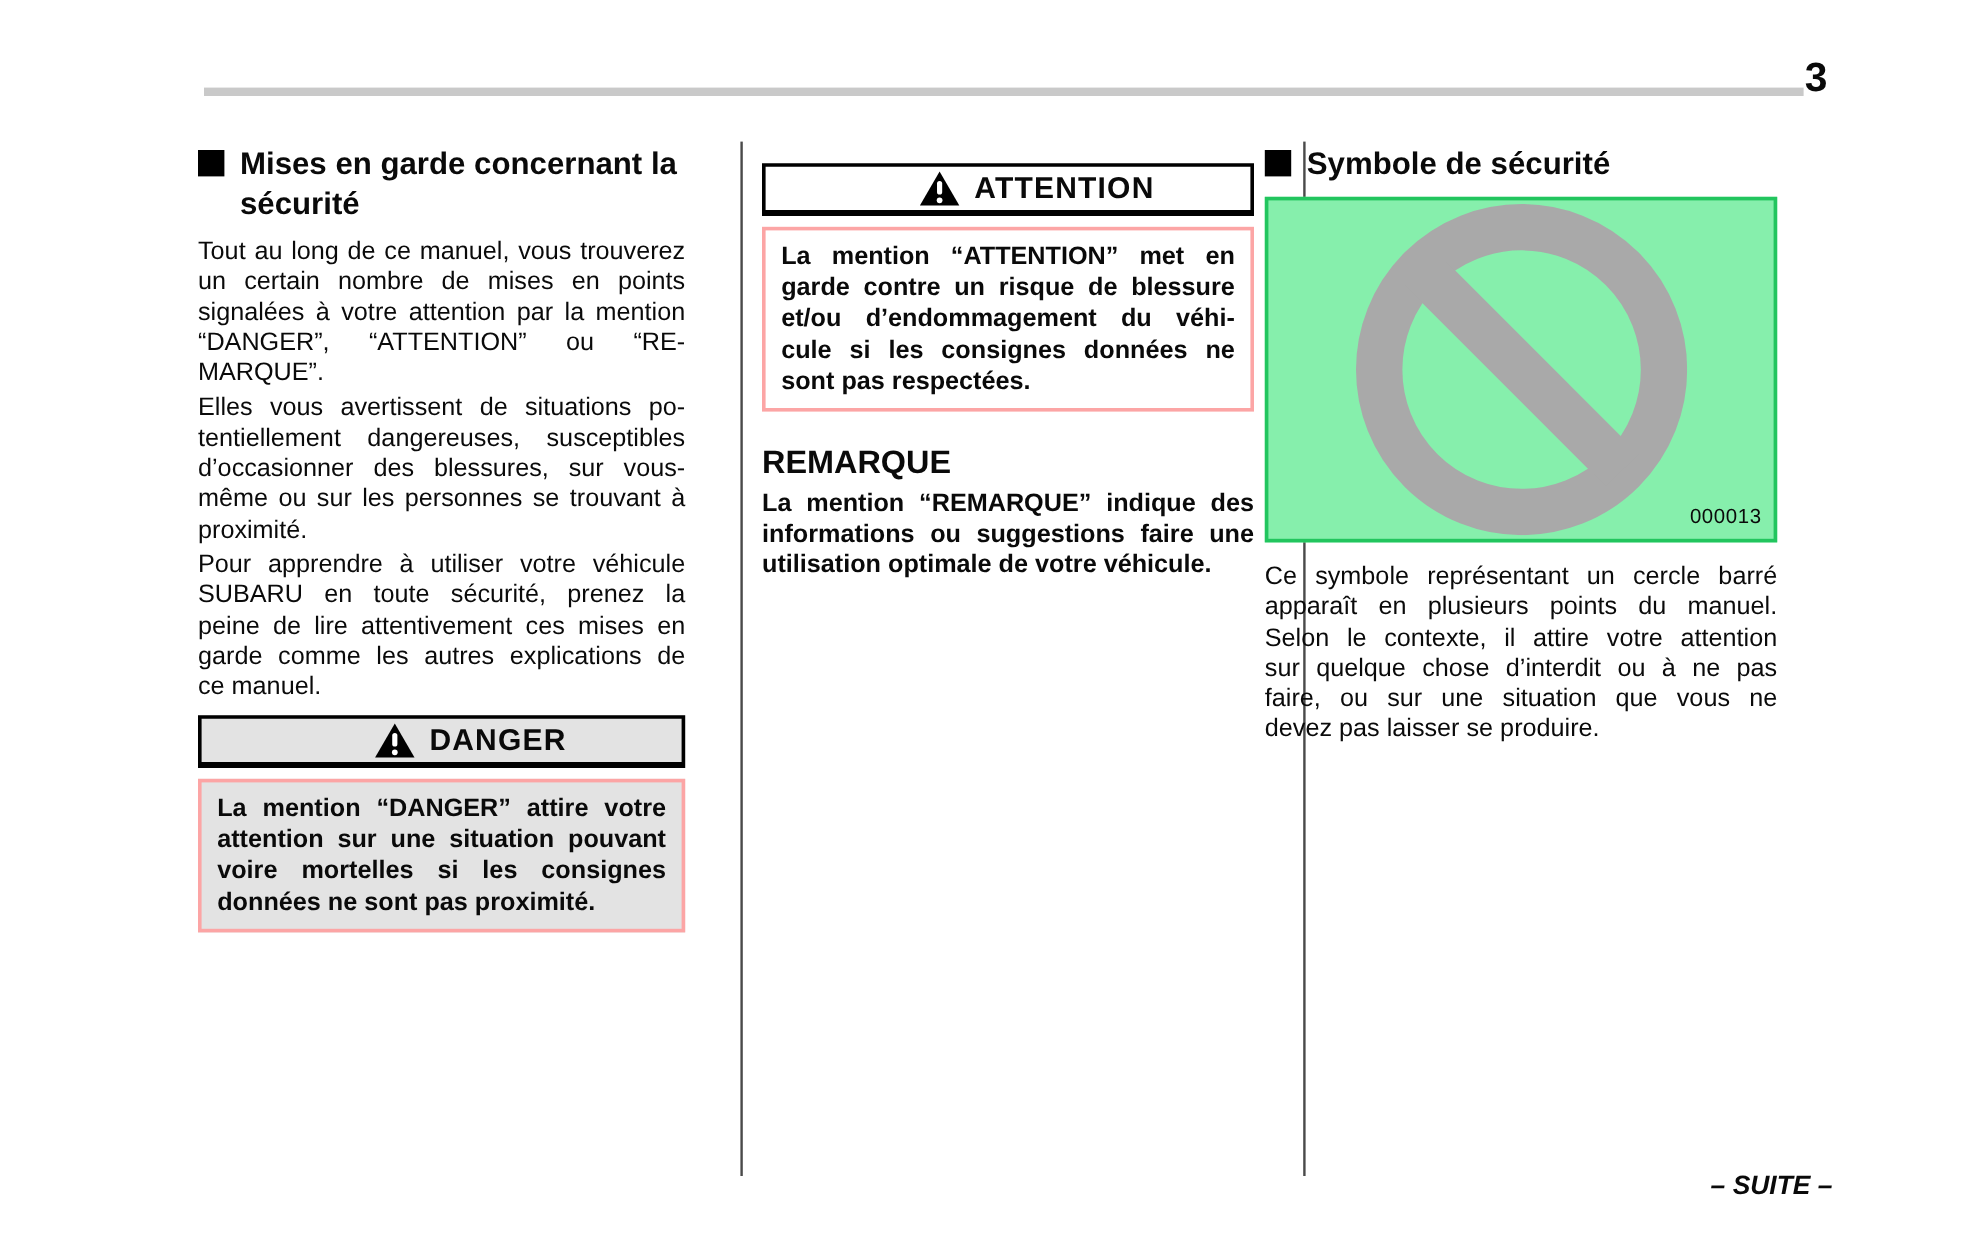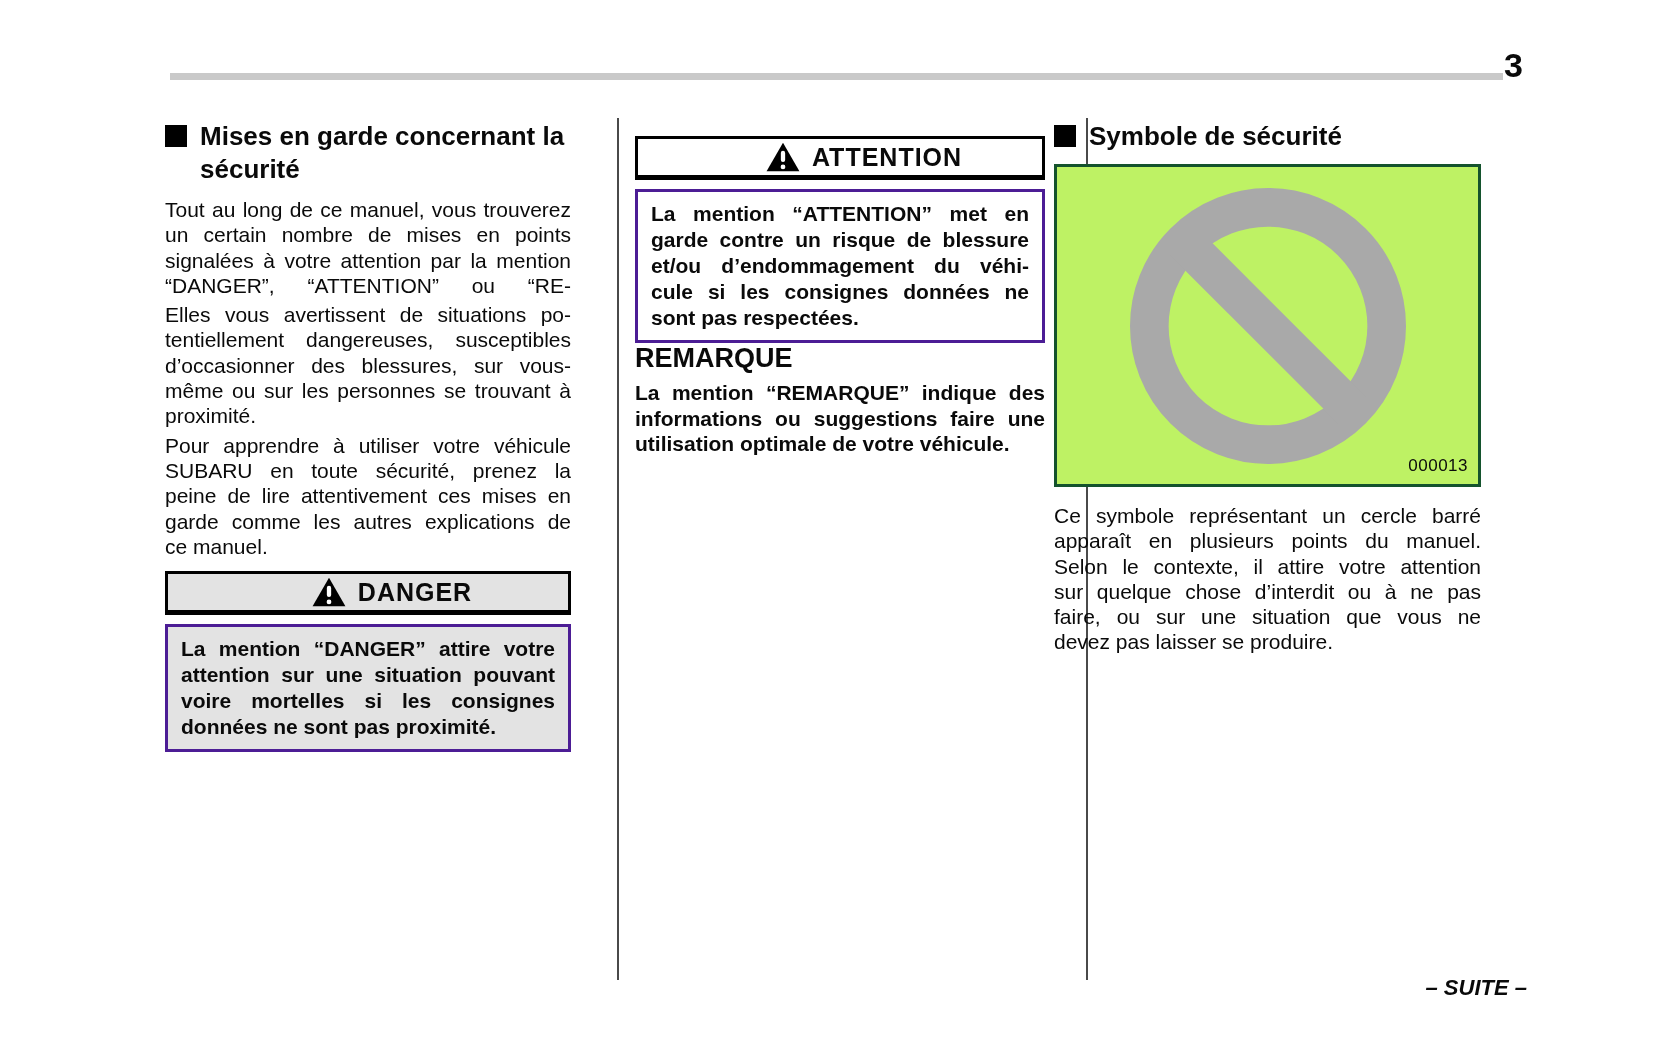--- a/index.html
+++ b/index.html
@@ -39,33 +39,33 @@
     display:flex; align-items:center; justify-content:center; gap:12px;
     background:#fff;
     padding-left:48px;
   }
   .warn-header.gray { background:var(--box-gray,#e3e3e3); }
   .warn-label { font-size:25px; font-weight:bold; letter-spacing:1px; }
   .tri { flex:none; display:block; }
 
   .warn-body {
     box-sizing:border-box; margin-top:9px;
-    border:3px solid #4c1d95; padding:9px 13px;
+    border:3px solid #fca5a5; padding:9px 13px;
     background:#fff;
     font-size:21px; font-weight:bold; line-height:26px;
   }
   .warn-body.gray { background:var(--box-gray,#e3e3e3); }
 
-  .remarque-heading { font-size:27px; font-weight:bold; line-height:30px; }
+  .remarque-heading { font-size:27px; font-weight:bold; margin-top:27px; line-height:30px; }
   .remarque-body { font-weight:bold; margin-top:7px; line-height:25.6px; }
 
   .figure {
     box-sizing:border-box; position:relative;
-    height:323px; margin-top:2px;
-    border:3px solid #14532d; background:#bef264;
+    height:288px; margin-top:2px;
+    border:3px solid #22c55e; background:#86efac;
   }
   .figure svg { position:absolute; left:50%; top:50%; transform:translate(-50%,-50%); }
   .fig-caption { position:absolute; right:10px; bottom:8px; font-size:17px; letter-spacing:0.5px; }
 
   .fig-para { margin-top:16px; }
 
   .suite { position:absolute; right:127px; top:975px; font-size:22px; font-weight:bold; font-style:italic; }
 </style>
 </head>
 <body>
@@ -85,20 +85,21 @@
           <div class="pline">Mises en garde concernant la</div>
           <div class="pline last">sécurité</div>
         </div>
     </div>
 
     <div class="para">
         <div class="pline">Tout au long de ce manuel, vous trouverez</div>
         <div class="pline">un certain nombre de mises en points</div>
         <div class="pline">signalées à votre attention par la mention</div>
         <div class="pline">“DANGER”, “ATTENTION” ou “RE-</div>
+        <div class="pline last">MARQUE”.</div>
       </div>
     <div class="para">
         <div class="pline">Elles vous avertissent de situations po-</div>
         <div class="pline">tentiellement dangereuses, susceptibles</div>
         <div class="pline">d’occasionner des blessures, sur vous-</div>
         <div class="pline">même ou sur les personnes se trouvant à</div>
         <div class="pline last">proximité.</div>
       </div>
     <div class="para">
         <div class="pline">Pour apprendre à utiliser votre véhicule</div>

